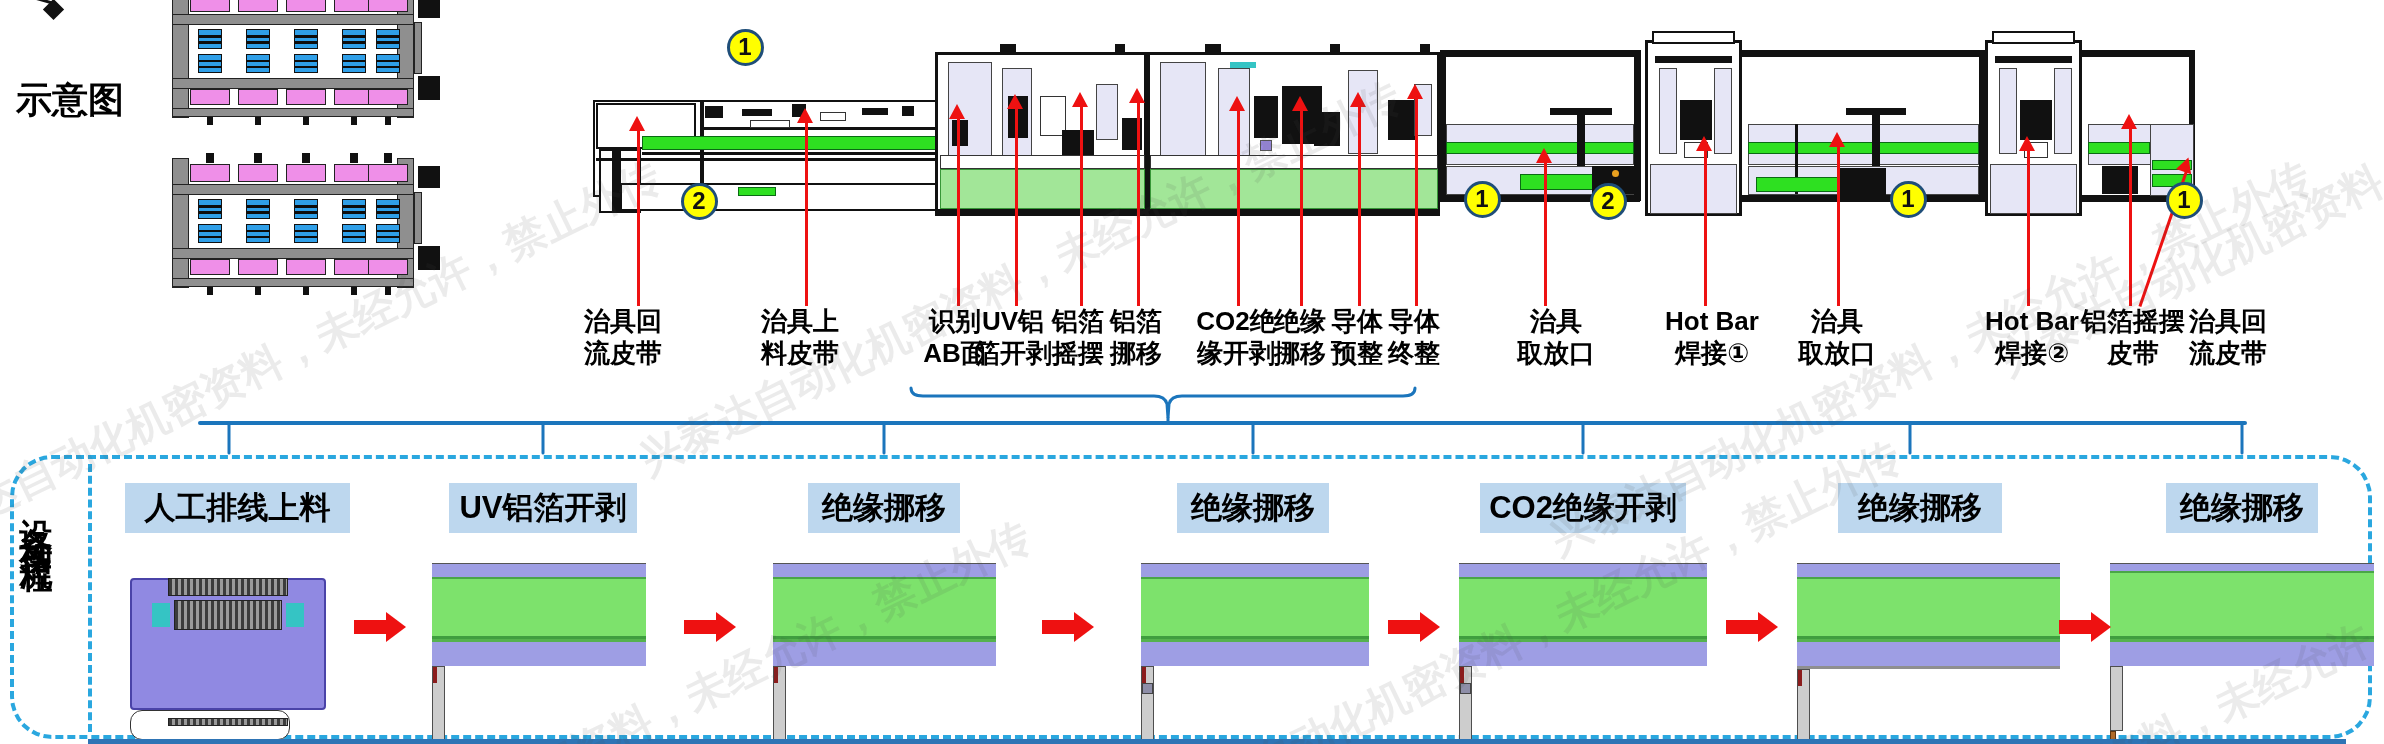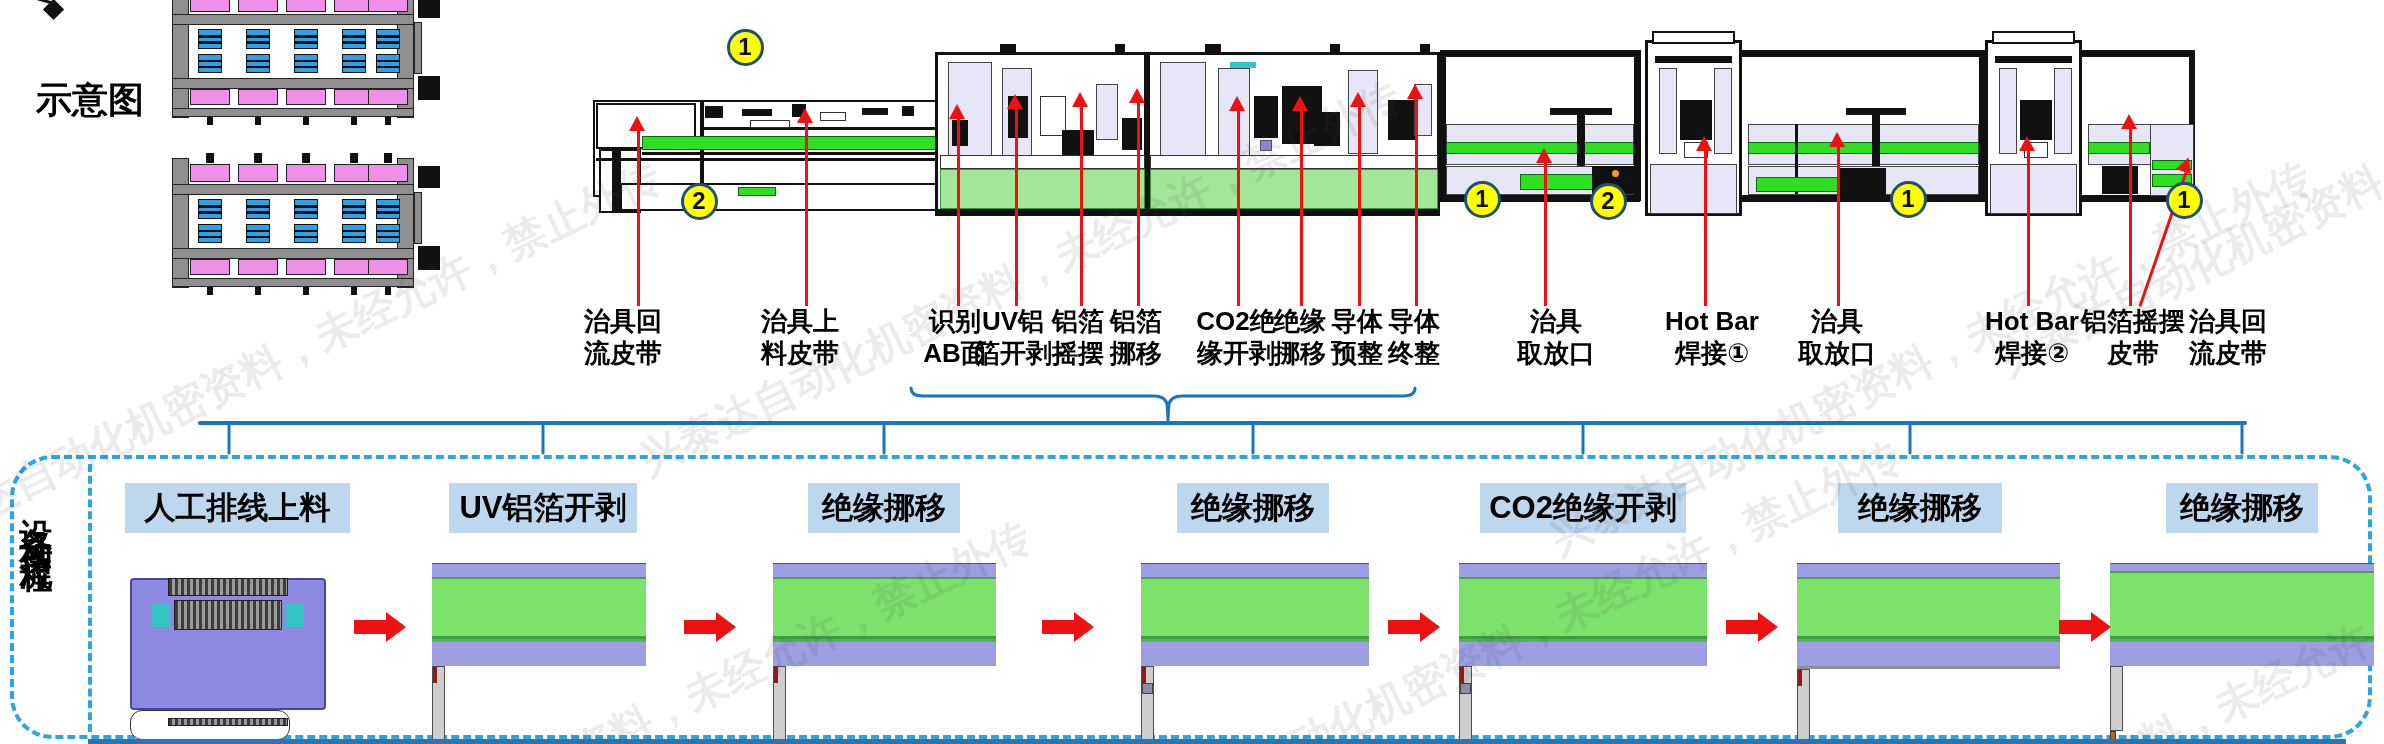--- a/index.html
+++ b/index.html
@@ -24,21 +24,21 @@
   .comb{position:absolute;background:repeating-linear-gradient(90deg,#3c3c3c 0 3px,#9a9a9a 3px 6px);border:1px solid #222;box-sizing:border-box;}
   
   .station-label{position:absolute;top:306px;width:134px;margin-left:-67px;text-align:center;
       font-size:26px;font-weight:600;line-height:1.22;white-space:pre-line;color:#000;z-index:6;}
   .leader{position:absolute;width:3px;background:#ee1111;z-index:5;}
   .leader-head{position:absolute;width:0;height:0;border-left:8px solid transparent;
       border-right:8px solid transparent;border-bottom:15px solid #ee1111;z-index:5;}
   .badge{position:absolute;width:37px;height:37px;border-radius:50%;background:#ffff00;
       border:3px solid #1f4e79;box-sizing:border-box;display:flex;align-items:center;justify-content:center;
       font-size:24px;font-weight:700;color:#111;z-index:7;}
-  .schematic-title{position:absolute;left:16px;top:76px;font-size:36px;font-weight:700;color:#000;z-index:6;margin-left:20px;}
+  .schematic-title{position:absolute;left:16px;top:76px;font-size:36px;font-weight:700;color:#000;z-index:6;}
   
   .flow-box{position:absolute;left:10px;top:455px;width:2362px;height:284px;border:4px dashed #2aa7df;
       border-radius:42px;box-sizing:border-box;z-index:2;}
   .flow-divider{position:absolute;left:88px;top:464px;height:268px;border-left:4px dashed #2aa7df;z-index:2;}
   .side-label{position:absolute;left:20px;top:492px;writing-mode:vertical-rl;text-orientation:upright;
       font-size:33px;font-weight:700;letter-spacing:9px;color:#000;line-height:1;z-index:3;}
   .step-title{position:absolute;top:483px;height:50px;background:#bdd7ee;display:flex;align-items:center;
       justify-content:center;font-size:31px;font-weight:700;color:#000;z-index:3;}
   .flow-arrow-shaft{position:absolute;background:#ee1111;z-index:4;}
   .flow-arrow-head{position:absolute;width:0;height:0;border-top:15px solid transparent;

